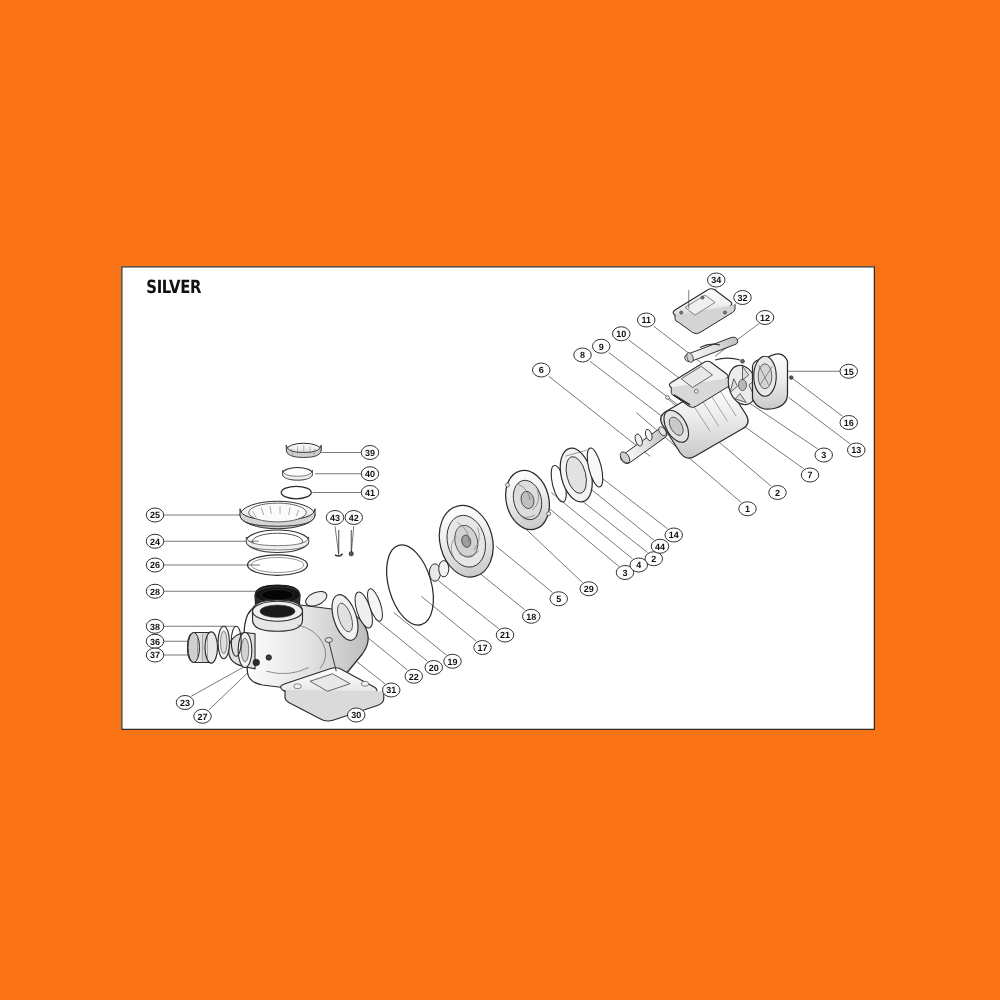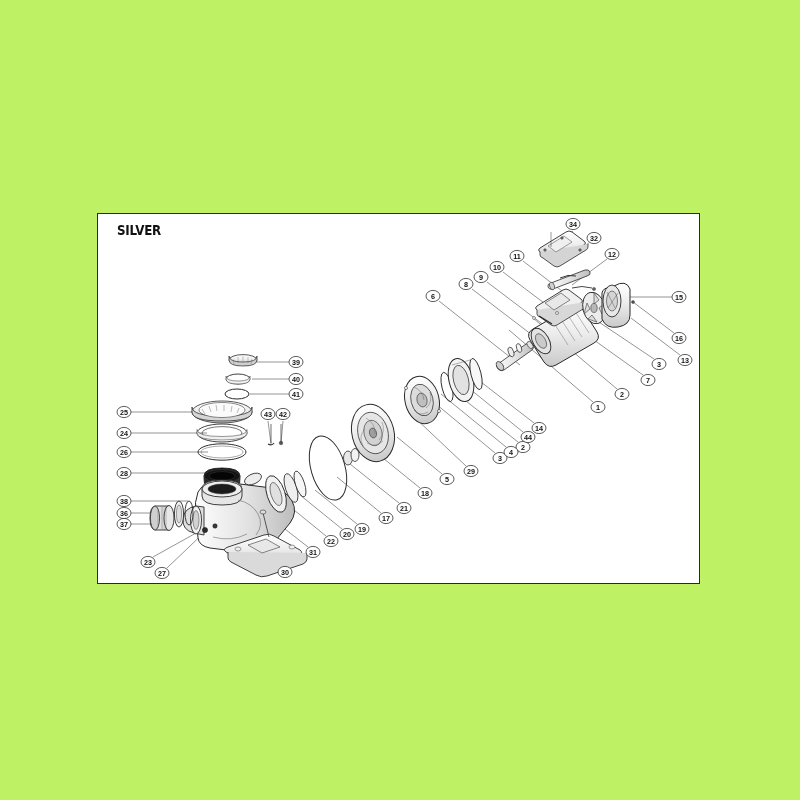--- a/index.html
+++ b/index.html
@@ -9,21 +9,21 @@
     background: #ffffff;
     width: 800px;
     height: 800px;
     overflow: hidden;
     font-family: "Liberation Sans", sans-serif;
   }
   #page {
     position: relative;
     width: 800px;
     height: 800px;
-    background: #bef264;
+    background: #f97316;
   }
   #diagram-frame {
     position: absolute;
     left: 97px;
     top: 213px;
     width: 603px;
     height: 371px;
     border: 1.5px solid #2a2a2a;
     box-sizing: border-box;
     background: #ffffff;

